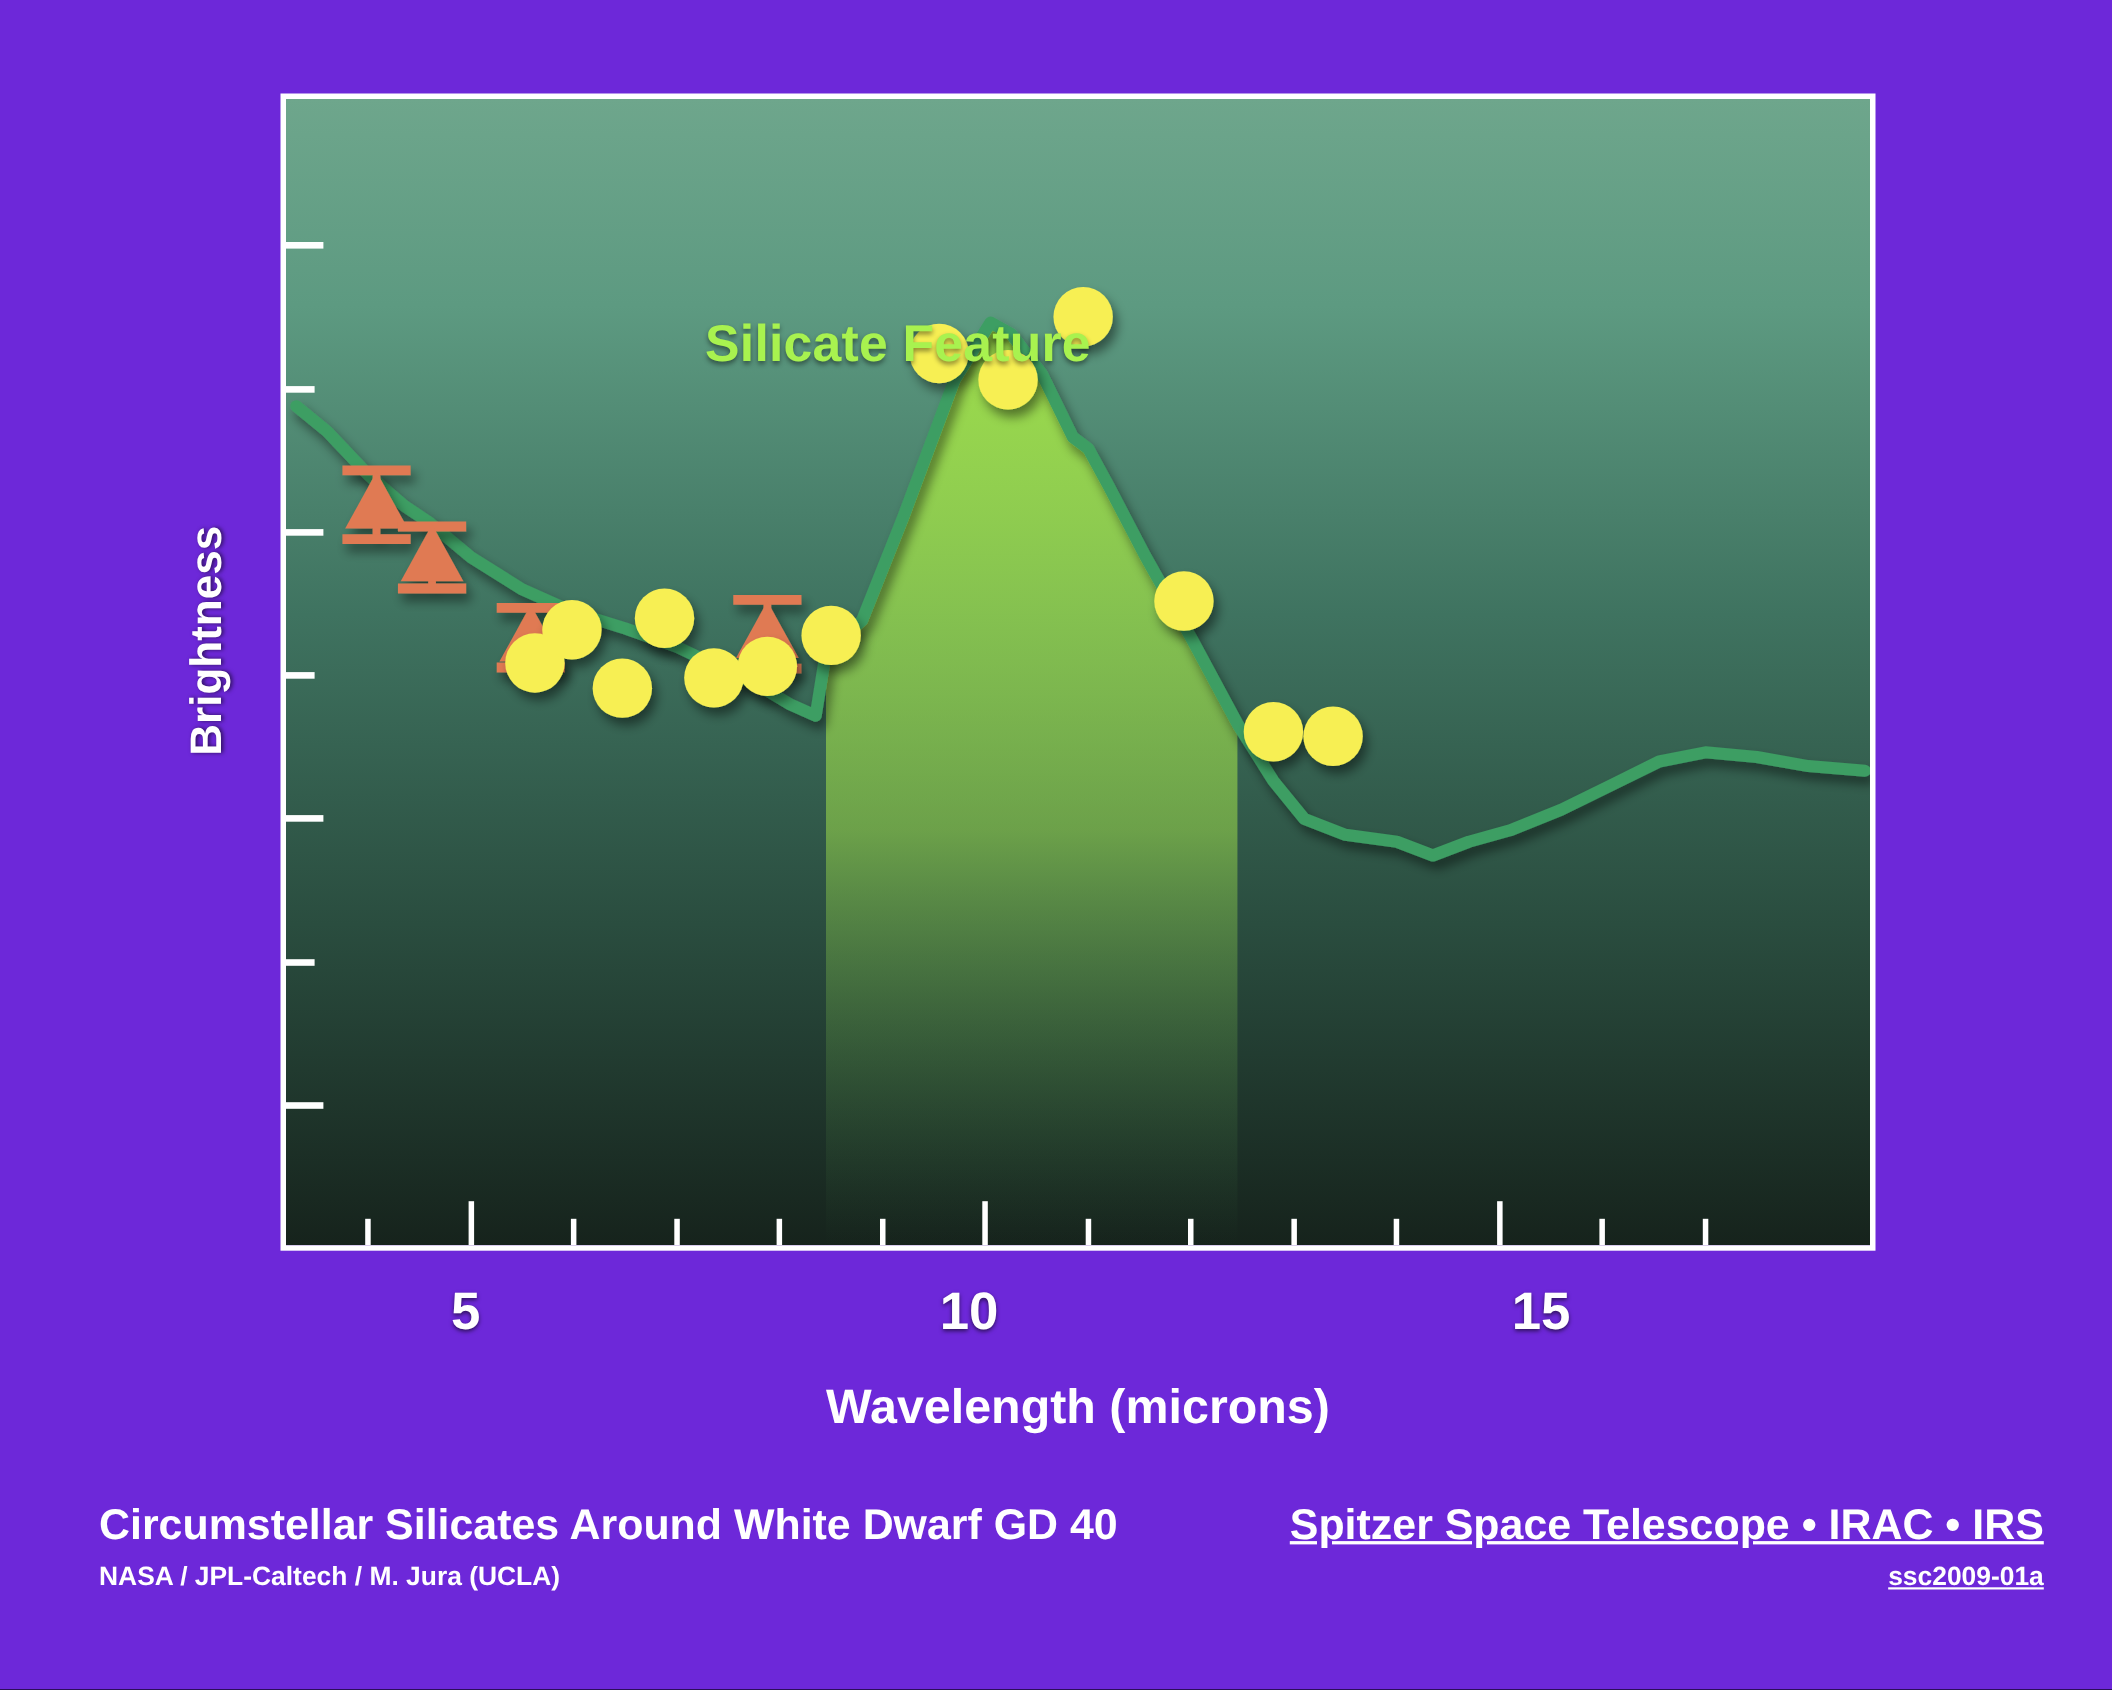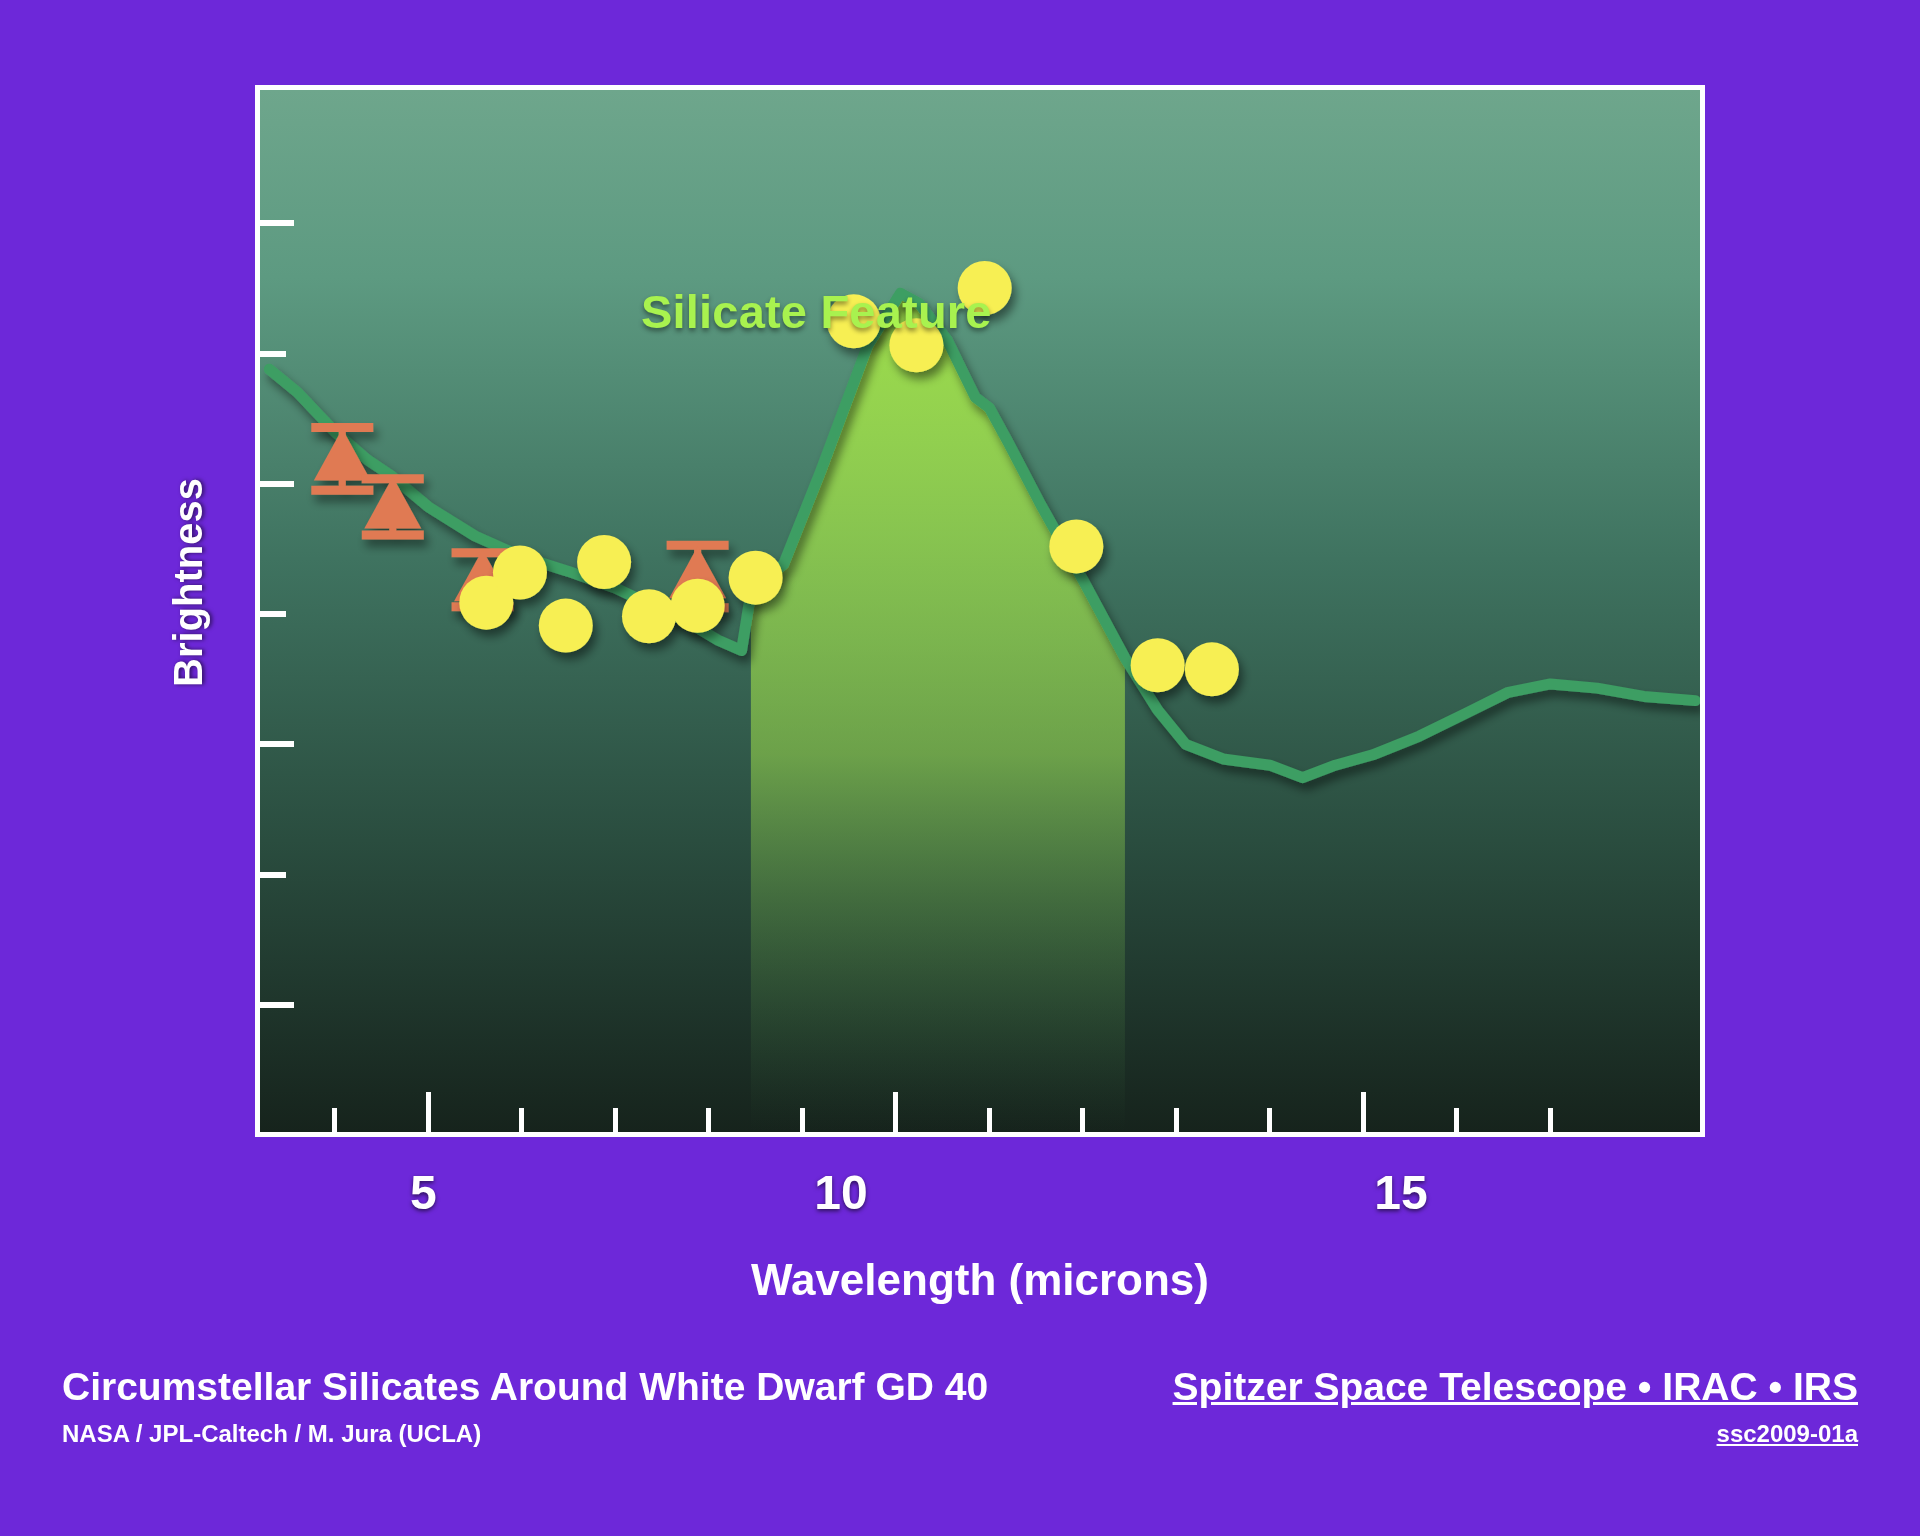--- a/index.html
+++ b/index.html
@@ -33,21 +33,21 @@
       text-shadow:0 2px 4px rgba(0,0,0,.6);}
   #xlabel{position:absolute;left:255px;width:1450px;top:1255px;text-align:center;
       font-size:44px;font-weight:bold;color:#fff;}
 
   
   #caption{position:absolute;left:0;top:1362px;width:1920px;height:120px;
       box-sizing:border-box;padding:0 62px;}
   .cap-row{display:flex;justify-content:space-between;align-items:baseline;}
   .cap-row.r1{font-size:39px;font-weight:bold;line-height:1.28;}
   .cap-row.r2{font-size:24px;font-weight:bold;line-height:1.35;margin-top:6px;}
-  .cap-left{text-align:left;white-space:nowrap;}
+  .cap-left{text-align:left;white-space:nowrap;margin-left:28px;}
   .cap-right{text-align:right;white-space:nowrap;text-decoration:underline;}
 </style>
 </head>
 <body>
 
 <div id="stage">
 
   <div id="plot-frame">
     <div id="plot-bg"></div>
     <svg id="plot-svg" width="1440" height="1042">
@@ -119,21 +119,21 @@
       <div style="position: absolute; background: rgb(255, 255, 255); height: 6px; left: 0px; width: 26px; top: 781.5px;"></div>
       <div style="position: absolute; background: rgb(255, 255, 255); height: 6px; left: 0px; width: 34px; top: 911.75px;"></div>
     </div>
 
   <div id="silicate-label">Silicate Feature</div>
 
   <div id="ylabel">Brightness</div>
   <div id="xlabel">Wavelength (microns)</div>
   <div id="xtick-labels">
       <div class="xtick-label" style="left: 423.312px;">5</div>
-      <div class="xtick-label" style="left: 841px; text-align: center;">10</div>
+      <div class="xtick-label" style="left: 881px; text-align: center;">10</div>
       <div class="xtick-label" style="left: 1401px;">15</div>
     </div>
 
   <div id="caption">
     <div class="cap-row r1">
       <div class="cap-left">Circumstellar Silicates Around White Dwarf GD 40</div>
       <div class="cap-right">Spitzer Space Telescope • IRAC • IRS</div>
     </div>
     <div class="cap-row r2">
       <div class="cap-left">NASA / JPL-Caltech / M. Jura (UCLA)</div>

